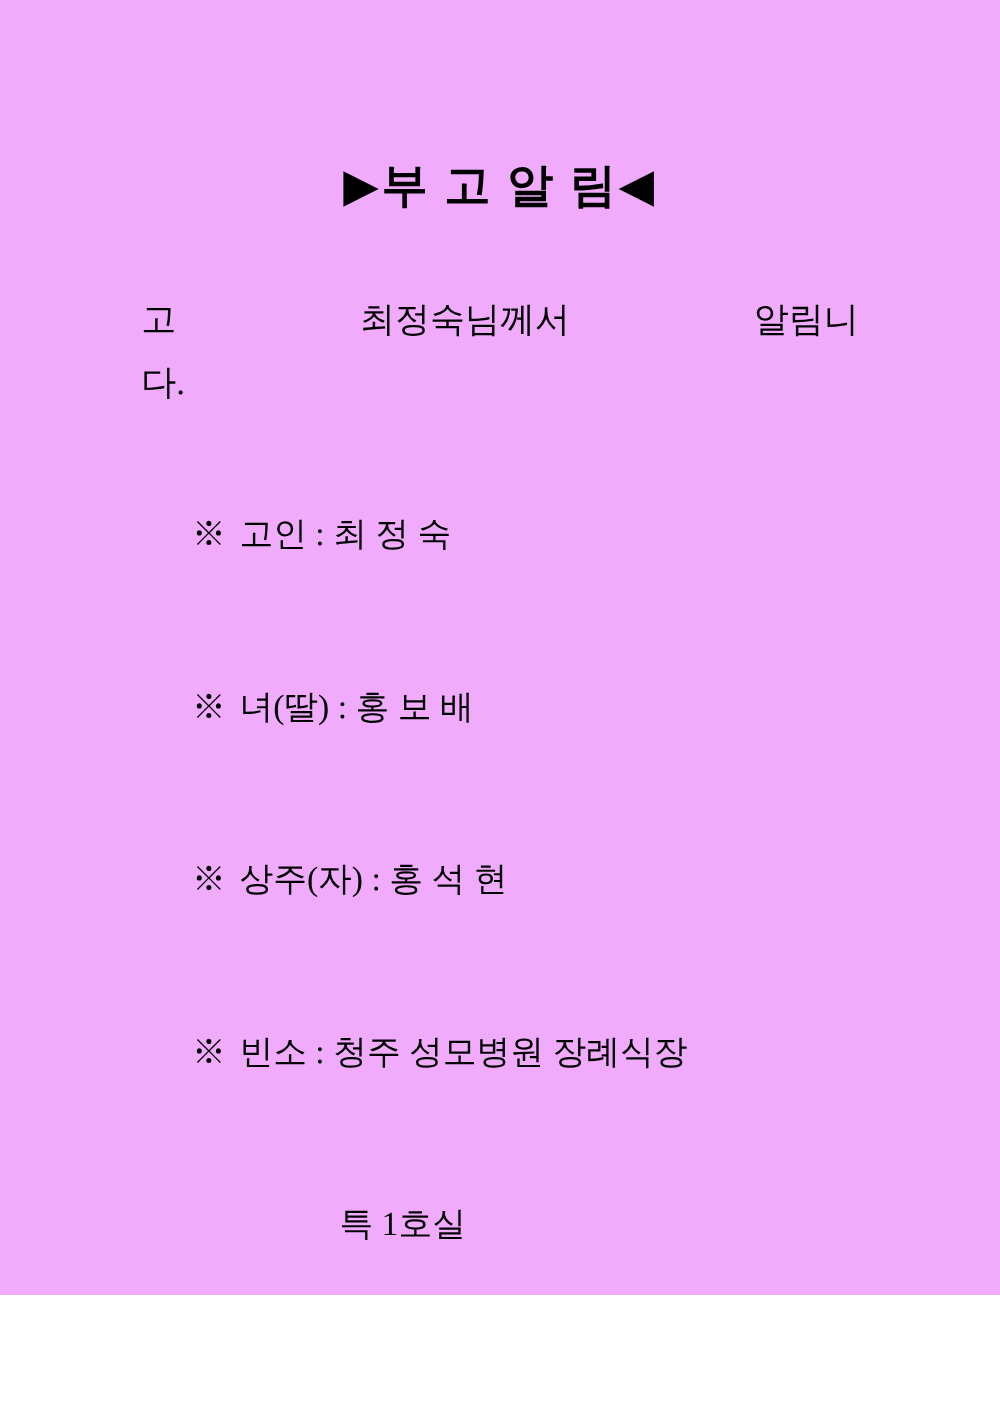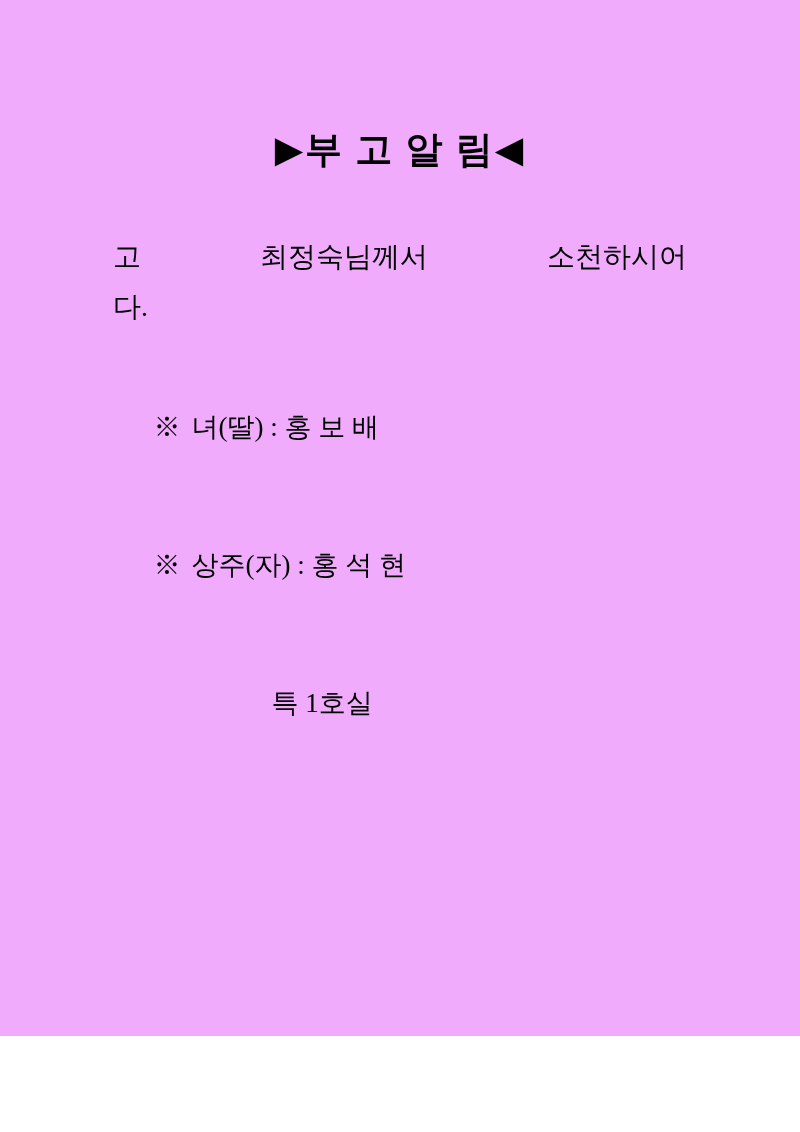--- a/index.html
+++ b/index.html
@@ -60,30 +60,36 @@
 <body>
 
 <div class="page">
 
   <h1 class="title">▶부 고 알 림◀</h1>
 
   <p class="intro">
     <span class="intro-line1">
       <span>고</span>
       <span>최정숙님께서</span>
-      <span>소천하시어</span>
+      <span>알림니</span>
     </span>
     <span class="intro-line2">다.</span>
   </p>
 
   <div class="section">
     <div class="row">
+      <span class="marker">※</span><span>고인 : 최 정 숙</span>
+    </div>
+    <div class="row">
       <span class="marker">※</span><span>녀(딸) : 홍 보 배</span>
     </div>
     <div class="row">
       <span class="marker">※</span><span>상주(자) : 홍 석 현</span>
+    </div>
+    <div class="row">
+      <span class="marker">※</span><span>빈소 : 청주 성모병원 장례식장</span>
     </div>
     <div class="row indent-a">
       <span>특 1호실</span>
     </div>
   </div>
 
 </div>
 
 </body></html>

